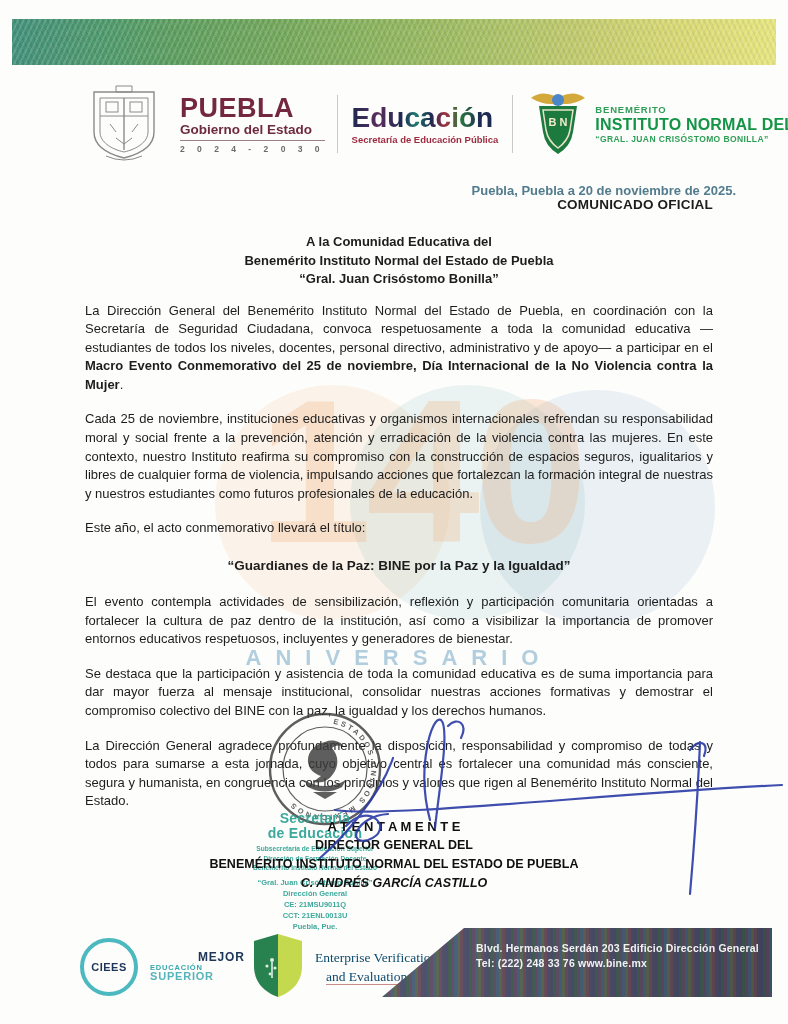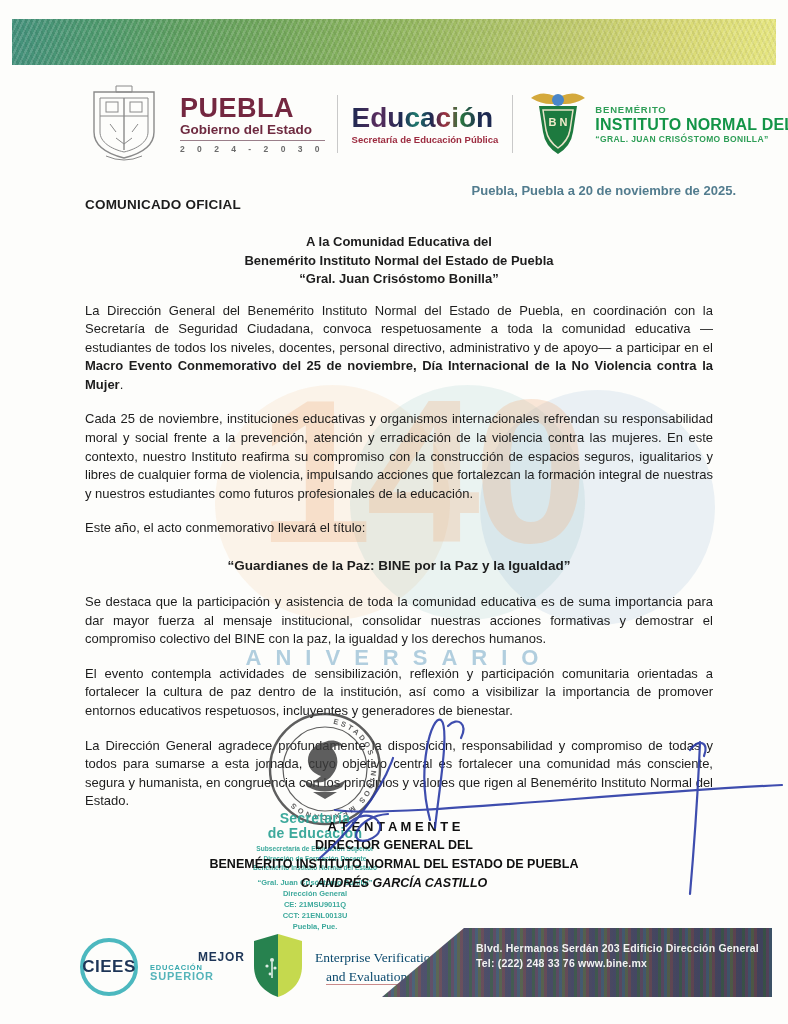--- a/index.html
+++ b/index.html
@@ -38,21 +38,21 @@
   
   .watermark{position:absolute;inset:0;z-index:0;pointer-events:none;}
   .wm-circle{position:absolute;border-radius:50%;}
   .wm-number{position:absolute;left:258px;top:368px;font-size:205px;font-weight:800;
              color:#f0b386;opacity:.30;letter-spacing:-6px;line-height:1;}
   .wm-label{position:absolute;left:85px;top:645px;width:628px;text-align:center;
             font-size:22px;font-weight:700;color:#9fc3d8;letter-spacing:14px;opacity:.8;}
 
   
   .content{position:absolute;left:85px;top:197px;width:628px;z-index:1;}
-  .doc-title{text-align:left;font-size:13.5px;font-weight:800;margin:0 0 21px 0;letter-spacing:.2px;}
+  .doc-title{text-align:right;font-size:13.5px;font-weight:800;margin:0 0 21px 0;letter-spacing:.2px;}
   .recipient{text-align:center;font-weight:700;font-size:13px;line-height:18.5px;margin-bottom:13px;}
   .content p{margin:0 0 16px 0;font-size:13px;line-height:18.6px;text-align:justify;}
   .event-title{text-align:center;font-weight:800;font-size:13.5px;margin:20px 0 20px 0;}
 
   
   .seal{position:absolute;left:266px;top:710px;width:118px;height:118px;z-index:2;opacity:.82;}
   .sig-svg{position:absolute;left:298px;top:698px;width:490px;height:200px;z-index:4;pointer-events:none;}
   .sig-block{position:absolute;left:0;top:817px;width:100%;text-align:center;z-index:3;}
   .sig-block div{font-weight:800;color:#101010;}
   .sig-closing{font-size:13px;line-height:19px;}
@@ -62,21 +62,21 @@
   .stamp{position:absolute;left:226px;top:811px;width:178px;text-align:center;color:#2da294;
          z-index:2;opacity:.92;}
   .stamp-big{font-size:14px;font-weight:700;line-height:14.5px;letter-spacing:.3px;}
   .stamp-tiny{font-size:6.6px;line-height:9.5px;font-weight:600;}
   .stamp-small{font-size:7.5px;line-height:11px;font-weight:700;}
   .stamp-gap{height:4px;}
 
   
   .ciees{position:absolute;left:80px;top:938px;width:58px;height:58px;border-radius:50%;
          border:4px solid #4cb8bf;box-sizing:border-box;display:flex;align-items:center;justify-content:center;}
-  .ciees-name{font-size:17px;font-weight:800;color:#1d3557;letter-spacing:.5px;}
+  .ciees-name{font-size:11px;font-weight:800;color:#1d3557;letter-spacing:.5px;}
   .ciees-tag{position:absolute;left:150px;top:953px;line-height:9.5px;letter-spacing:.8px;}
   .ciees-t1{font-size:12px;font-weight:800;color:#1d3557;margin-left:48px;}
   .ciees-t2{font-size:7.5px;font-weight:800;color:#35a7ad;}
   .ciees-t3{font-size:11px;font-weight:700;color:#55b4ba;}
   .ent-shield{position:absolute;left:252px;top:932px;width:52px;height:66px;}
   .ent-text{position:absolute;left:315px;top:948px;font-family:"Liberation Serif",serif;
             font-size:13.5px;color:#0c4a6e;line-height:19px;text-align:right;}
   .ent-l2 span{border-bottom:1px solid #c98a8a;}
   .footer-band{position:absolute;left:382px;top:928px;width:390px;height:69px;
     clip-path:polygon(82px 0%,100% 0%,100% 100%,0% 100%);
@@ -148,22 +148,22 @@
     <div class="doc-title">COMUNICADO OFICIAL</div>
     <div class="recipient">
       <div>A la Comunidad Educativa del</div>
       <div>Benemérito Instituto Normal del Estado de Puebla</div>
       <div>“Gral. Juan Crisóstomo Bonilla”</div>
     </div>
     <p><span>La Dirección General del Benemérito Instituto Normal del Estado de Puebla, en coordinación con la Secretaría de Seguridad Ciudadana, convoca respetuosamente a toda la comunidad educativa — estudiantes de todos los niveles, docentes, personal directivo, administrativo y de apoyo— a participar en el </span><strong>Macro Evento Conmemorativo del 25 de noviembre, Día Internacional de la No Violencia contra la Mujer</strong><span>.</span></p>
     <p>Cada 25 de noviembre, instituciones educativas y organismos internacionales refrendan su responsabilidad moral y social frente a la prevención, atención y erradicación de la violencia contra las mujeres. En este contexto, nuestro Instituto reafirma su compromiso con la construcción de espacios seguros, igualitarios y libres de cualquier forma de violencia, impulsando acciones que fortalezcan la formación integral de nuestras y nuestros estudiantes como futuros profesionales de la educación.</p>
     <p>Este año, el acto conmemorativo llevará el título:</p>
     <div class="event-title">“Guardianes de la Paz: BINE por la Paz y la Igualdad”</div>
+    <p>El evento contempla actividades de sensibilización, reflexión y participación comunitaria orientadas a fortalecer la cultura de paz dentro de la institución, así como a visibilizar la importancia de promover entornos educativos respetuosos, incluyentes y generadores de bienestar.</p>
     <p>Se destaca que la participación y asistencia de toda la comunidad educativa es de suma importancia para dar mayor fuerza al mensaje institucional, consolidar nuestras acciones formativas y demostrar el compromiso colectivo del BINE con la paz, la igualdad y los derechos humanos.</p>
-    <p>El evento contempla actividades de sensibilización, reflexión y participación comunitaria orientadas a fortalecer la cultura de paz dentro de la institución, así como a visibilizar la importancia de promover entornos educativos respetuosos, incluyentes y generadores de bienestar.</p>
     <p>La Dirección General agradece profundamente la disposición, responsabilidad y compromiso de todas y todos para sumarse a esta jornada, cuyo objetivo central es fortalecer una comunidad más consciente, segura y humanista, en congruencia con los principios y valores que rigen al Benemérito Instituto Normal del Estado.</p>
   </div>
 
   <svg class="seal" viewBox="0 0 118 118">
     <defs>
         <path id="sealRing" d="M59 13 a46 46 0 1 1 -0.01 0"></path>
       </defs>
     <circle cx="59" cy="59" r="55" fill="none" stroke="#3c3c3c" stroke-width="2.4"></circle>
     <circle cx="59" cy="59" r="42" fill="none" stroke="#3c3c3c" stroke-width="1.2"></circle>
     <text font-size="7.4" fill="#3c3c3c" font-weight="bold" letter-spacing="2.5" font-family="Liberation Sans,sans-serif">

